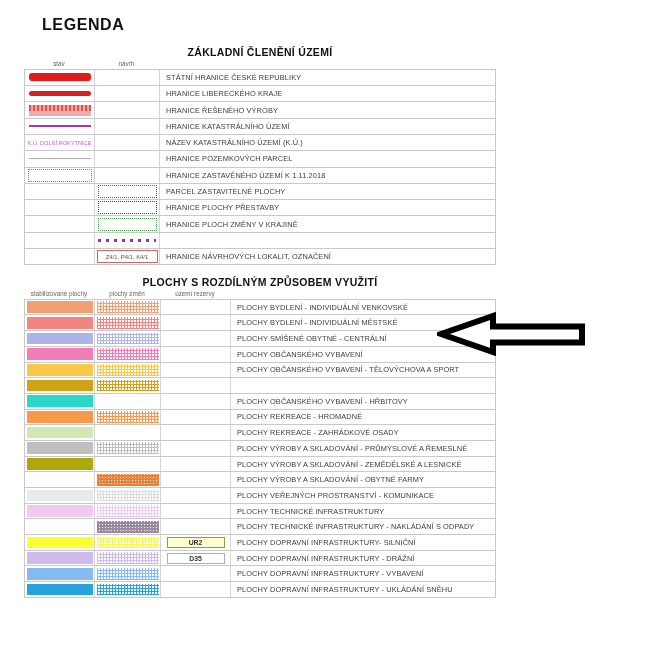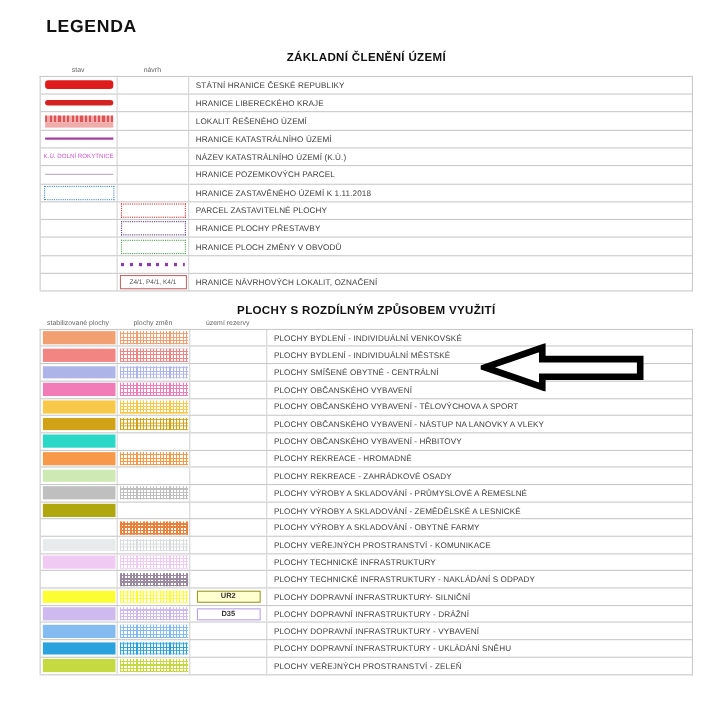--- a/index.html
+++ b/index.html
@@ -2,21 +2,21 @@
 <html><head>
 <meta charset="utf-8">
 <style>
   html,body{margin:0;padding:0;}
   body{
     width:653px;height:658px;background:#ffffff;position:relative;overflow:hidden;
     font-family:"Liberation Sans", sans-serif;color:#3c3c3c;
   }
   .page-title{position:absolute;left:42px;top:16px;font-size:16px;font-weight:bold;
     letter-spacing:.6px;color:#111;margin:0;}
-  .section{position:absolute;left:36px;width:594px;}
+  .section{position:absolute;left:24px;width:472px;}
   .sec1{top:46px;} .sec2{top:276px;}
   .sec-title{text-align:center;font-size:10.5px;font-weight:bold;color:#111;margin:0 0 3px 0;letter-spacing:.3px;}
   .colheads{display:flex;font-size:6.3px;color:#666;text-align:center;line-height:1.08;}
   .ch{display:flex;align-items:flex-end;justify-content:center;padding-bottom:1px;}
   .ch1a{width:70px;} .ch1b{width:65px;}
   .ch2a{width:70px;} .ch2b{width:66px;} .ch2c{width:70px;}
   .tbl{border:1px solid #c9c9c9;border-bottom:none;}
   .t1row{display:flex;height:16.3px;border-bottom:1px solid #c9c9c9;box-sizing:border-box;}
   .t2row{display:flex;height:15.7px;border-bottom:1px solid #c9c9c9;box-sizing:border-box;}
   .cell{box-sizing:border-box;border-right:1px solid #d4d4d4;display:flex;
@@ -68,21 +68,21 @@
         <div class="cell c-lab">HRANICE LIBERECKÉHO KRAJE</div>
       </div>
       <div class="t1row">
         <div class="cell c-sym">
           <div class="hband">
             <div class="hb-top" style="background: repeating-linear-gradient(90deg, rgb(221, 82, 82) 0px, rgb(221, 82, 82) 2px, rgb(240, 171, 171) 2px, rgb(240, 171, 171) 4px);"></div>
             <div class="hb-bot" style="background: rgb(240, 171, 171);"></div>
           </div>
         </div>
         <div class="cell c-nav"></div>
-        <div class="cell c-lab">LOKALIT ŘEŠENÉHO ÚZEMÍ</div>
+        <div class="cell c-lab">HRANICE ŘEŠENÉHO VÝROBY</div>
       </div>
       <div class="t1row">
         <div class="cell c-sym">
           <div class="sline" style="height: 2px; background: rgb(161, 60, 161);"></div>
         </div>
         <div class="cell c-nav"></div>
         <div class="cell c-lab">HRANICE KATASTRÁLNÍHO ÚZEMÍ</div>
       </div>
       <div class="t1row">
         <div class="cell c-sym">
@@ -117,21 +117,21 @@
         <div class="cell c-nav">
           <div class="drect navrh" style="border-color: rgb(92, 60, 140);"></div>
         </div>
         <div class="cell c-lab">HRANICE PLOCHY PŘESTAVBY</div>
       </div>
       <div class="t1row">
         <div class="cell c-sym"></div>
         <div class="cell c-nav">
           <div class="drect navrh" style="border-color: rgb(76, 160, 76);"></div>
         </div>
-        <div class="cell c-lab">HRANICE PLOCH ZMĚNY V OBVODŮ</div>
+        <div class="cell c-lab">HRANICE PLOCH ZMĚNY V KRAJINĚ</div>
       </div>
       <div class="t1row">
         <div class="cell c-sym"></div>
         <div class="cell c-nav">
           <div class="dotline" style="background: repeating-linear-gradient(90deg, rgb(140, 60, 168) 0px, rgb(140, 60, 168) 3px, transparent 3px, transparent 8px);"></div>
         </div>
       </div>
       <div class="t1row">
         <div class="cell c-sym"></div>
         <div class="cell c-nav">
@@ -201,21 +201,20 @@
         <div class="cell c-lab">PLOCHY OBČANSKÉHO VYBAVENÍ - TĚLOVÝCHOVA A SPORT</div>
       </div>
       <div class="t2row">
         <div class="cell c2-stav">
           <div class="fill" style="background: rgb(210, 162, 22);"></div>
         </div>
         <div class="cell c2-zm">
           <div class="fill" style="background-image: repeating-linear-gradient(0deg, rgb(210, 162, 22) 0px, rgb(210, 162, 22) 1px, transparent 1px, transparent 3px), repeating-linear-gradient(90deg, rgb(210, 162, 22) 0px, rgb(210, 162, 22) 1px, transparent 1px, transparent 3px);"></div>
         </div>
         <div class="cell c2-rez"></div>
-        <div class="cell c-lab">PLOCHY OBČANSKÉHO VYBAVENÍ - NÁSTUP NA LANOVKY A VLEKY</div>
       </div>
       <div class="t2row">
         <div class="cell c2-stav">
           <div class="fill" style="background: rgb(43, 216, 200);"></div>
         </div>
         <div class="cell c2-zm"></div>
         <div class="cell c2-rez"></div>
         <div class="cell c-lab">PLOCHY OBČANSKÉHO VYBAVENÍ - HŘBITOVY</div>
       </div>
       <div class="t2row">
@@ -326,29 +325,19 @@
       </div>
       <div class="t2row">
         <div class="cell c2-stav">
           <div class="fill" style="background: rgb(42, 162, 222);"></div>
         </div>
         <div class="cell c2-zm">
           <div class="fill" style="background-image: repeating-linear-gradient(0deg, rgb(42, 162, 222) 0px, rgb(42, 162, 222) 1px, transparent 1px, transparent 3px), repeating-linear-gradient(90deg, rgb(42, 162, 222) 0px, rgb(42, 162, 222) 1px, transparent 1px, transparent 3px);"></div>
         </div>
         <div class="cell c2-rez"></div>
         <div class="cell c-lab">PLOCHY DOPRAVNÍ INFRASTRUKTURY - UKLÁDÁNÍ SNĚHU</div>
-      </div>
-      <div class="t2row">
-        <div class="cell c2-stav">
-          <div class="fill" style="background: rgb(196, 218, 64);"></div>
-        </div>
-        <div class="cell c2-zm">
-          <div class="fill" style="background-image: repeating-linear-gradient(0deg, rgb(196, 218, 64) 0px, rgb(196, 218, 64) 1px, transparent 1px, transparent 3px), repeating-linear-gradient(90deg, rgb(196, 218, 64) 0px, rgb(196, 218, 64) 1px, transparent 1px, transparent 3px);"></div>
-        </div>
-        <div class="cell c2-rez"></div>
-        <div class="cell c-lab">PLOCHY VEŘEJNÝCH PROSTRANSTVÍ - ZELEŇ</div>
       </div>
     </div>
 </div>
 
 <svg class="arrow-annot" viewBox="0 0 150 44">
   <polygon points="4,22 56,4 56,14.5 145,14.5 145,30.5 56,30.5 56,40" fill="#ffffff" stroke="#000000" stroke-width="6" stroke-linejoin="miter"></polygon>
 </svg>
 
 </body></html>

